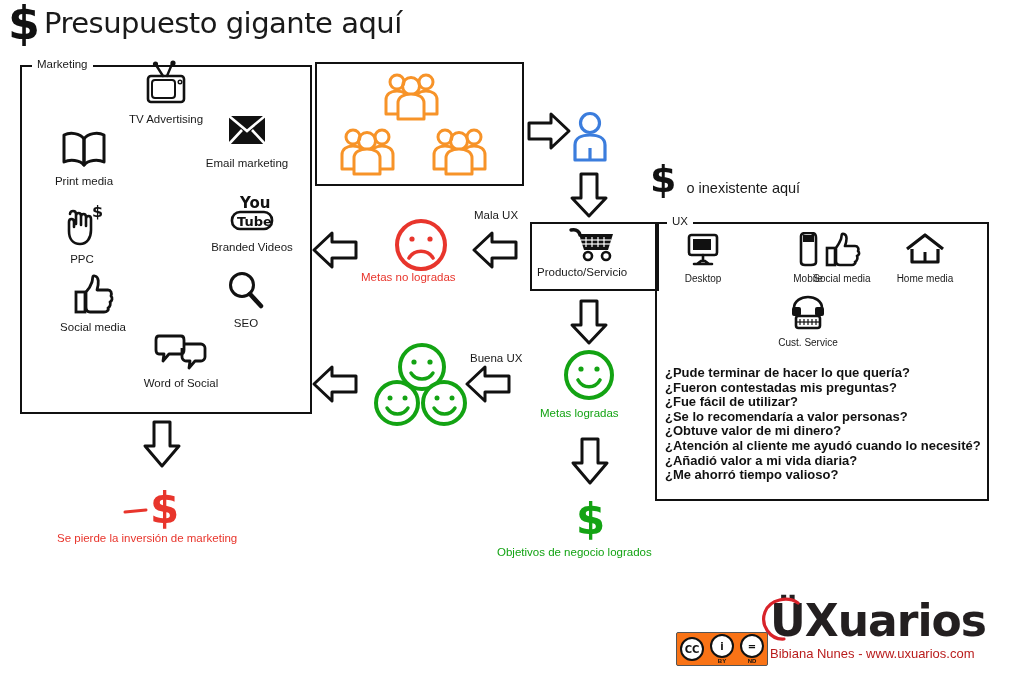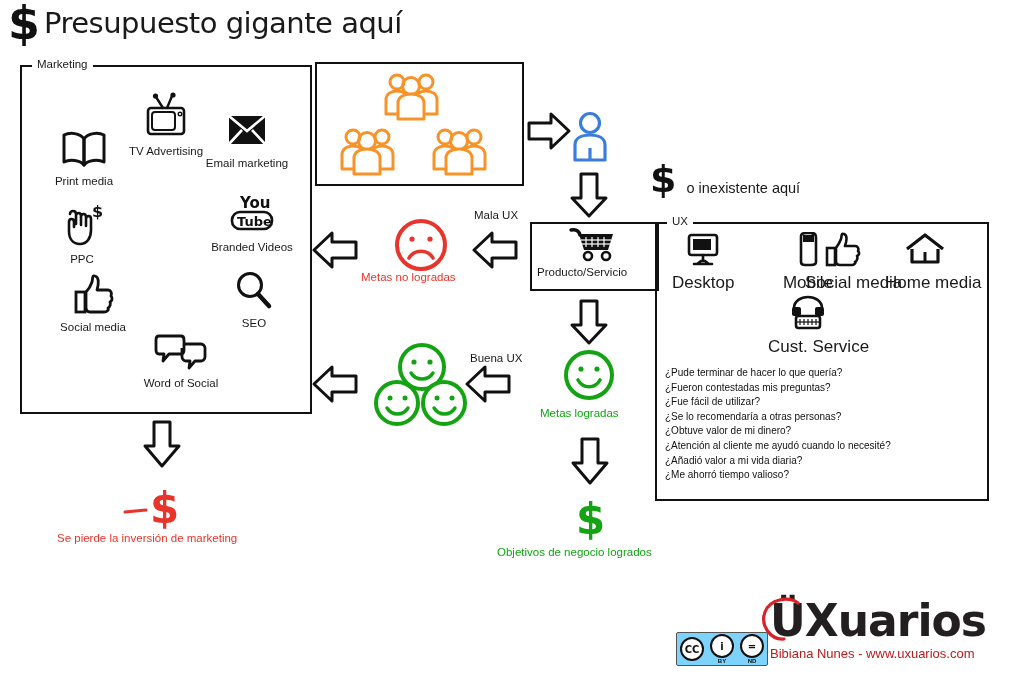--- a/index.html
+++ b/index.html
@@ -37,51 +37,51 @@
     top:-9px;left:10px;
   }
   .plain-box{border:2.5px solid #111;background:transparent;}
 
   
   .tile{position:absolute;text-align:center;}
   .tile .glyph{display:block;line-height:1;}
   .tile .cap{
     display:block;font-size:11.5px;color:#1a1a1a;margin-top:2px;white-space:nowrap;
   }
-  .tile.smallcap .cap{font-size:17px;}
+  .tile.smallcap .cap{font-size:10px;}
 
   
   .arrow{position:absolute;}
 
   
   .red-text{color:#e8352c;font-size:11.5px;white-space:nowrap;}
   .green-text{color:#13a313;font-size:11.5px;white-space:nowrap;}
   .plain-label{font-size:11.5px;color:#1a1a1a;white-space:nowrap;}
 
   
-  #ux-questions{font-size:10px;line-height:14.6px;color:#111;}
+  #ux-questions{font-size:13px;line-height:14.6px;color:#111;font-weight:bold;}
   #ux-questions div{white-space:nowrap;}
 
   
   #budget-note{display:flex;align-items:center;gap:10px;}
   #budget-note .dol{font-size:38px;font-weight:bold;line-height:38px;color:#111;font-family:"DejaVu Sans",sans-serif;}
   #budget-note .txt{font-size:14.5px;line-height:19px;color:#1a1a1a;}
 
   
   #logo-wrap{position:absolute;left:770px;top:598px;}
   #logo-word{
     font-size:44px;line-height:46px;font-weight:bold;color:#231f20;
     font-family:"DejaVu Sans",sans-serif;letter-spacing:-1px;position:relative;
   }
   #logo-credit{
     font-size:13px;color:#b91c1c;margin-top:2px;white-space:nowrap;
   }
   #cc-badge{
     position:absolute;left:676px;top:632px;width:90px;height:32px;
-    background:#7dd3fc;border:1px solid #555;border-radius:2px;
+    background:#f97316;border:1px solid #555;border-radius:2px;
     display:flex;align-items:center;justify-content:space-around;
   }
   .cc-circ{
     width:20px;height:20px;border-radius:50%;background:#fff;border:2.5px solid #111;
     display:flex;align-items:center;justify-content:center;
     font-size:10px;font-weight:bold;color:#111;font-family:"DejaVu Sans",sans-serif;
   }
 </style>
 </head>
 <body>
@@ -90,21 +90,21 @@
 
   <div class="abs" id="title-row">
     <span id="title-dollar">$</span>
     <span id="title-text">Presupuesto gigante aquí</span>
   </div>
 
   <div class="abs group-box" style="left:20px;top:65px;width:288px;height:345px;">
     <span class="group-label">Marketing</span>
   </div>
 
-  <div class="tile" style="left:112px;top:84px;width:108px;">
+  <div class="tile" style="left:112px;top:52px;width:108px;">
     <span class="glyph">
       <svg width="56" height="56" viewBox="0 0 56 56">
         <path d="M18 13 L25 24 M34 12 L29 24" stroke="#111" stroke-width="2.4" fill="none" stroke-linecap="round"></path>
         <circle cx="17.5" cy="12" r="2.6" fill="#111"></circle>
           <circle cx="35" cy="11" r="2.6" fill="#111"></circle>
         <rect x="10" y="24" width="36" height="26" rx="3" stroke="#111" stroke-width="2.6" fill="none"></rect>
         <rect x="14" y="28" width="23" height="18" rx="3" stroke="#111" stroke-width="2" fill="none"></rect>
         <circle cx="42" cy="30" r="1.8" stroke="#111" stroke-width="1.4" fill="none"></circle>
       </svg>
     </span>
@@ -159,21 +159,21 @@
       <svg width="50" height="44" viewBox="0 0 50 44">
         <path d="M18 20 C18 20, 22 16, 24 10 C25 6, 24 3, 27 4 C31 5, 31 11, 29 18 L40 18
                  C43 18, 44 21, 43 24 C45 26, 44 29, 42 30 C43 32, 42 35, 40 36 C41 38, 39 40, 36 40
                  L22 40 C19 40, 18 38, 18 35 Z" stroke="#111" stroke-width="2.8" fill="none" stroke-linejoin="round"></path>
         <rect x="8" y="20" width="9" height="20" stroke="#111" stroke-width="2.8" fill="none"></rect>
       </svg>
     </span>
     <span class="cap">Social media</span>
   </div>
 
-  <div class="tile" style="left:223px;top:268px;width:62px;">
+  <div class="tile" style="left:215px;top:268px;width:62px;">
     <span class="glyph">
       <svg width="46" height="44" viewBox="0 0 46 44">
         <circle cx="19" cy="17" r="11.5" stroke="#111" stroke-width="3" fill="none"></circle>
         <line x1="27" y1="26" x2="38" y2="38" stroke="#111" stroke-width="4.5" stroke-linecap="round"></line>
       </svg>
     </span>
     <span class="cap">SEO</span>
   </div>
 
   <div class="tile" style="left:130px;top:330px;width:102px;">
@@ -344,21 +344,21 @@
       </svg>
     </span>
     <span class="cap">Cust. Service</span>
   </div>
 
 
   <div class="abs" id="ux-questions" style="left:665px;top:366px;">
     <div>¿Pude terminar de hacer lo que quería?</div>
     <div>¿Fueron contestadas mis preguntas?</div>
     <div>¿Fue fácil de utilizar?</div>
-    <div>¿Se lo recomendaría a otras personas?</div>
+    <div>¿Se lo recomendaría a valor personas?</div>
     <div>¿Obtuve valor de mi dinero?</div>
     <div>¿Atención al cliente me ayudó cuando lo necesité?</div>
     <div>¿Añadió valor a mi vida diaria?</div>
     <div>¿Me ahorró tiempo valioso?</div>
   </div>
 
   <span class="abs plain-label" style="left:474px;top:209px;">Mala UX</span>
 
   <span class="arrow" style="left:470px;top:228px;">
     <svg width="50" height="44" viewBox="0 0 50 44">

